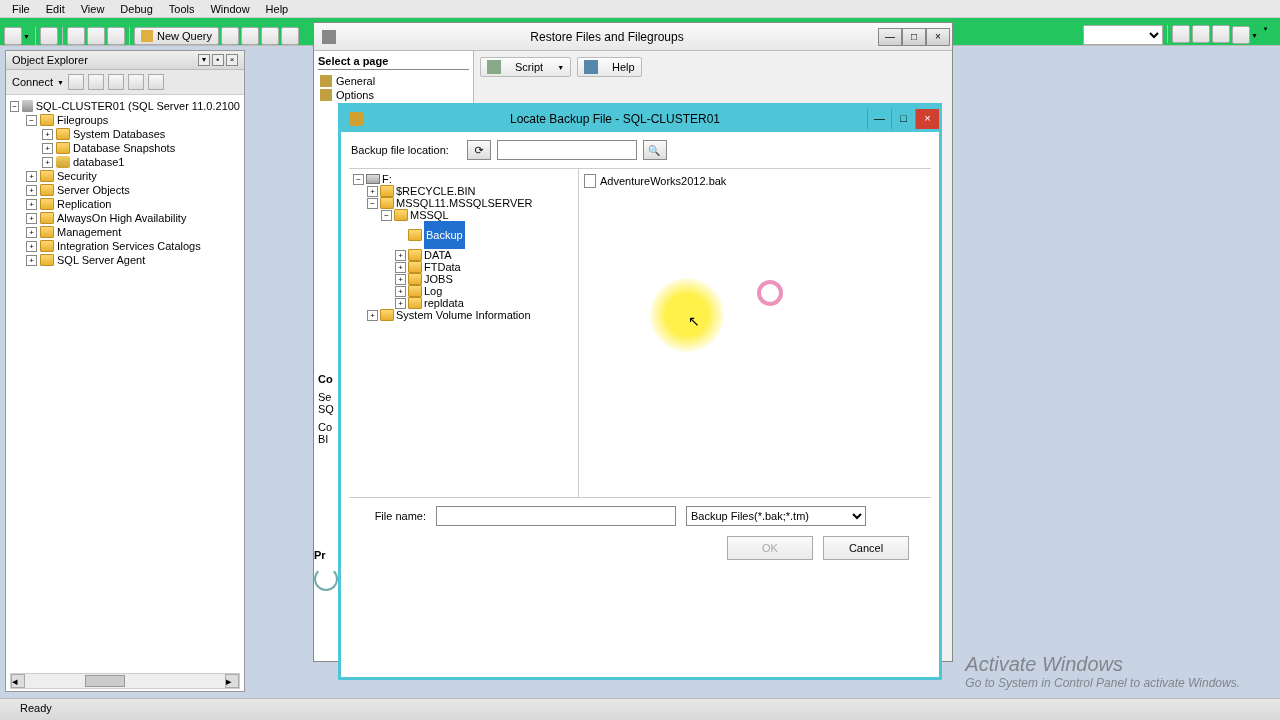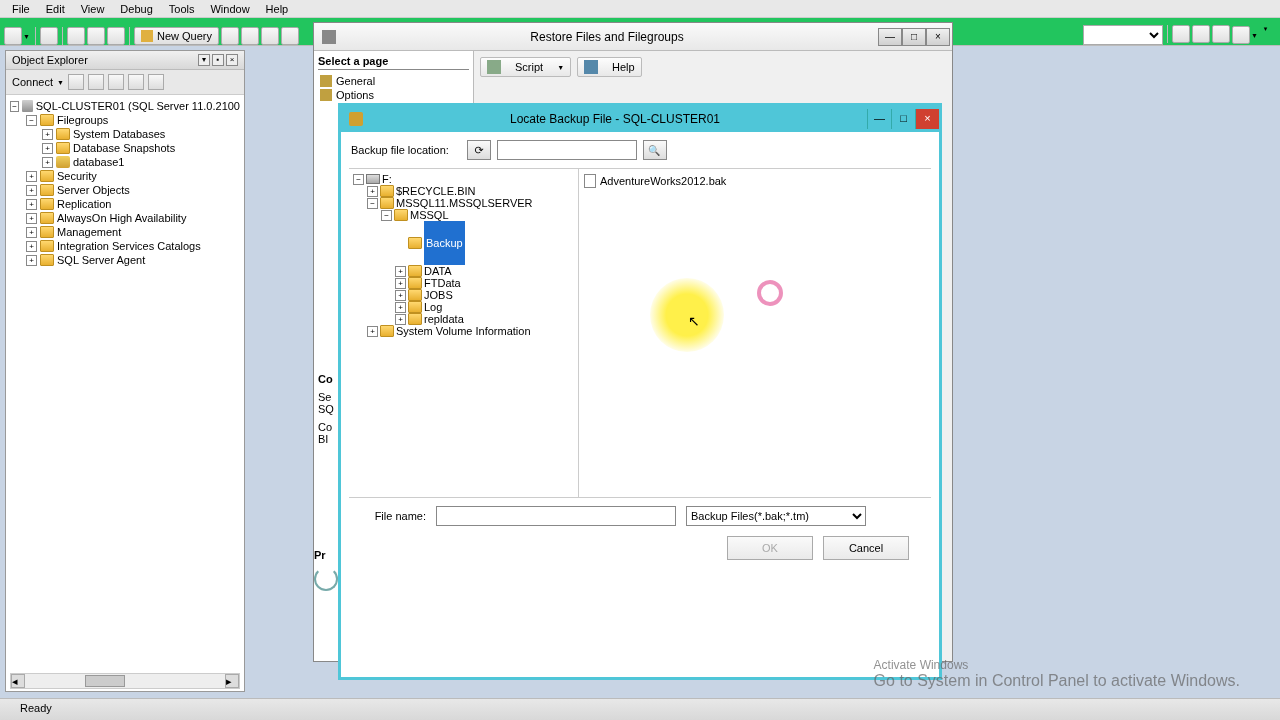--- a/index.html
+++ b/index.html
@@ -80,43 +80,43 @@
 .ld-tree { width: 230px; border-right: 1px solid #ccc; padding: 4px; overflow: hidden; }
 .ld-files { flex: 1; padding: 4px; position: relative; }
 .ld-file-item { display: flex; align-items: center; gap: 4px; padding: 1px; }
 .ld-file-icon { width: 12px; height: 14px; background: #fff; border: 1px solid #888; }
 .ltn { display: flex; align-items: center; gap: 2px; padding: 0px 0; white-space: nowrap; }
 .ltn .tree-expander { flex-shrink: 0; }
 .ltn-i0 { padding-left: 0; }
 .ltn-i1 { padding-left: 14px; }
 .ltn-i2 { padding-left: 28px; }
 .ltn-i3 { padding-left: 42px; }
-.lt-selected { background: #2070d0; color: #fff; padding: 16px 2px; }
+.lt-selected { background: #2070d0; color: #fff; padding: 8px 2px; }
 .drive-icon { width: 14px; height: 10px; background: linear-gradient(#ddd,#aaa); border: 1px solid #777; }
 .ld-bottom { padding: 8px 10px; }
 .ld-file-row { display: flex; align-items: center; gap: 10px; margin-bottom: 10px; }
 .ld-file-label { min-width: 55px; text-align: right; margin-left: 20px; }
 .ld-file-input { width: 240px; height: 20px; border: 1px solid #888; }
 .ld-type-select { width: 180px; height: 20px; border: 1px solid #888; background: #fff; }
 .ld-buttons { display: flex; gap: 10px; justify-content: flex-end; padding-right: 20px; }
 .ld-btn { width: 86px; height: 24px; border: 1px solid #aaa; background: linear-gradient(#fafafa,#eaeaea); }
 .ld-btn.disabled { color: #aaa; }
 
 
 .yellow-circle { position: absolute; width: 74px; height: 74px; border-radius: 50%; background: radial-gradient(circle, #fff04a 40%, rgba(255,240,74,0) 75%); left: 650px; top: 278px; pointer-events: none; }
 .pink-circle { position: absolute; width: 26px; height: 26px; border-radius: 50%; border: 4px solid rgba(230,100,160,0.7); left: 757px; top: 280px; pointer-events: none; }
 .cursor-arrow { position: absolute; left: 688px; top: 313px; font-size: 14px; color: #000; pointer-events: none; z-index: 50; }
 
 
 .statusbar { position: absolute; bottom: 0; left: 0; right: 0; height: 22px; background: linear-gradient(#e8e8e8,#d8d8d8); border-top: 1px solid #bbb; padding: 3px 20px; }
 
 
 .watermark { position: absolute; right: 40px; bottom: 30px; text-align: left; pointer-events: none; }
-.wm-title { font-size: 12px; color: rgba(100,100,100,0.7); }
-.wm-sub { font-size: 16px; color: rgba(100,100,100,0.7); }
+.wm-title { font-size: 20px; color: rgba(100,100,100,0.7); font-style: italic; }
+.wm-sub { font-size: 12px; color: rgba(100,100,100,0.7); font-style: italic; }
 
 .tb-dropdown-btn { display: flex; align-items: center; }
 .tb-dd-arrow { width: 9px; font-size: 7px; text-align: center; }
 </style>
 </head>
 <body>
 
 <div class="menubar">
   <span>File</span>
   <span>Edit</span>

